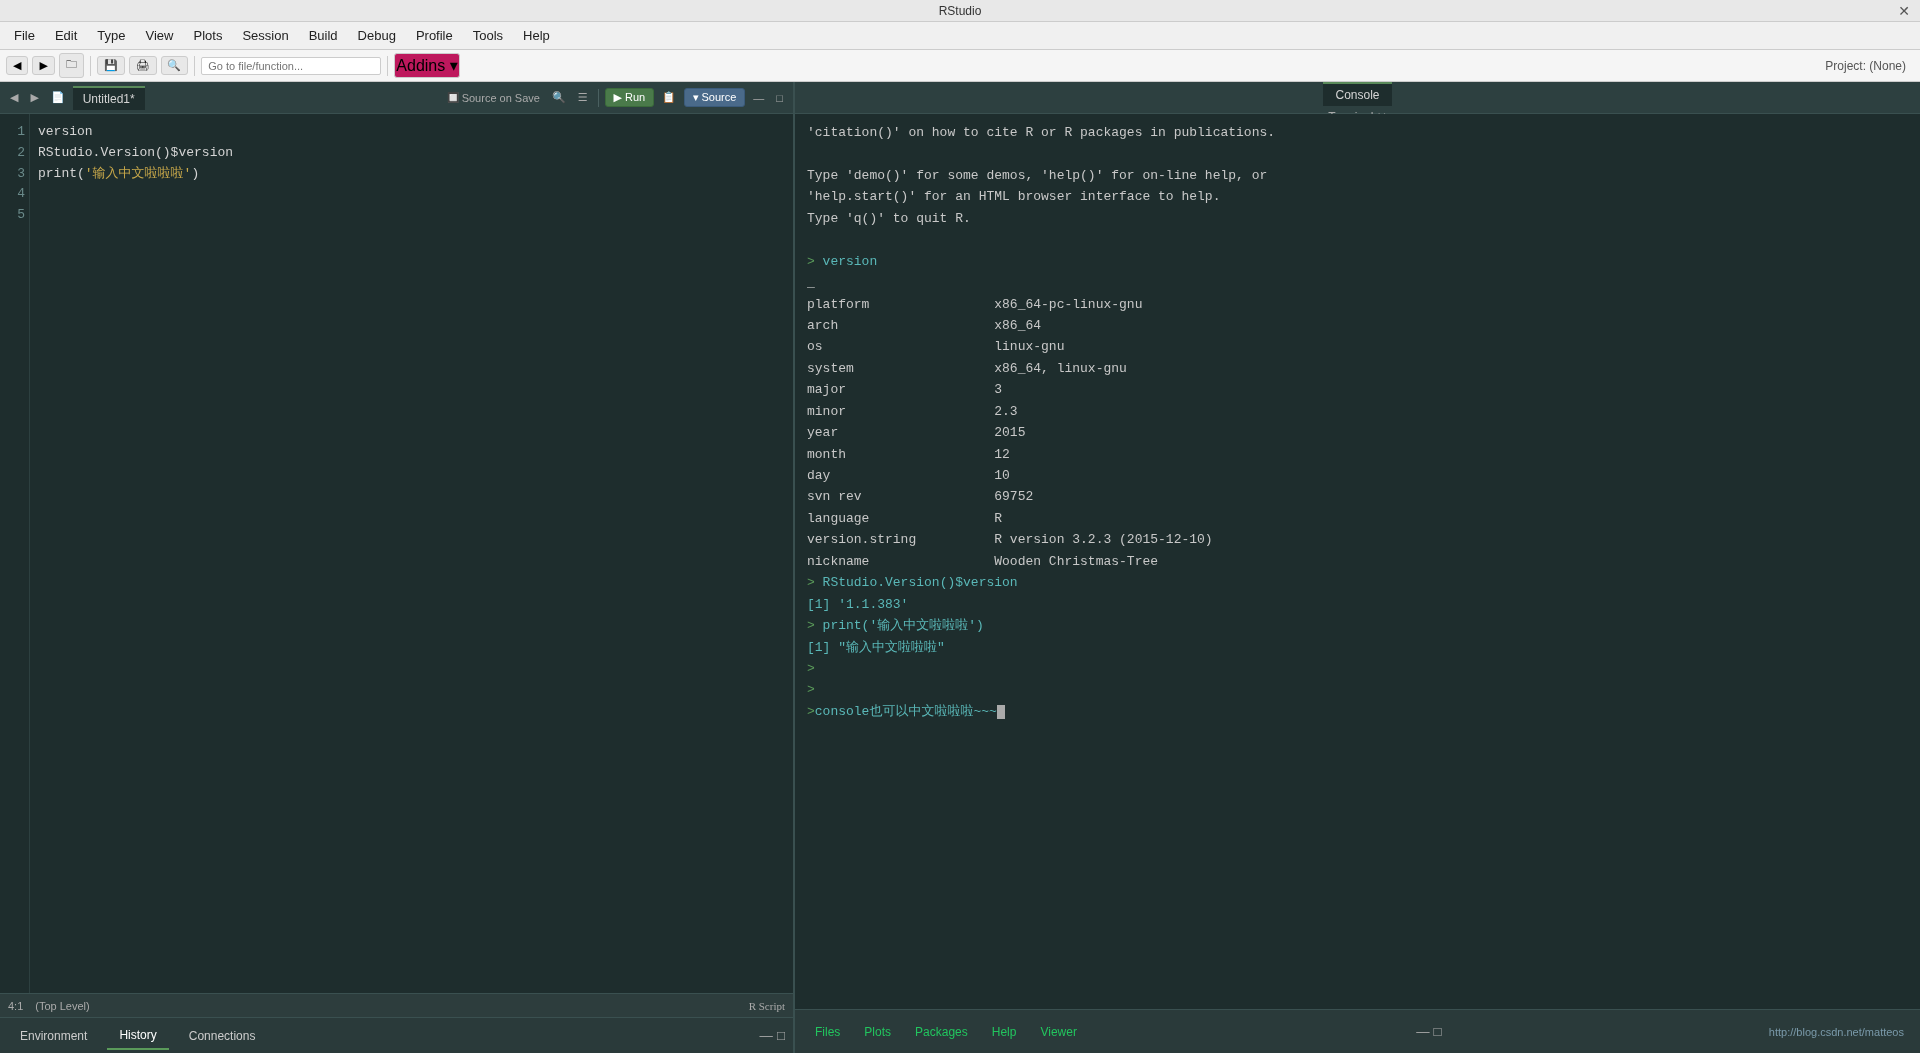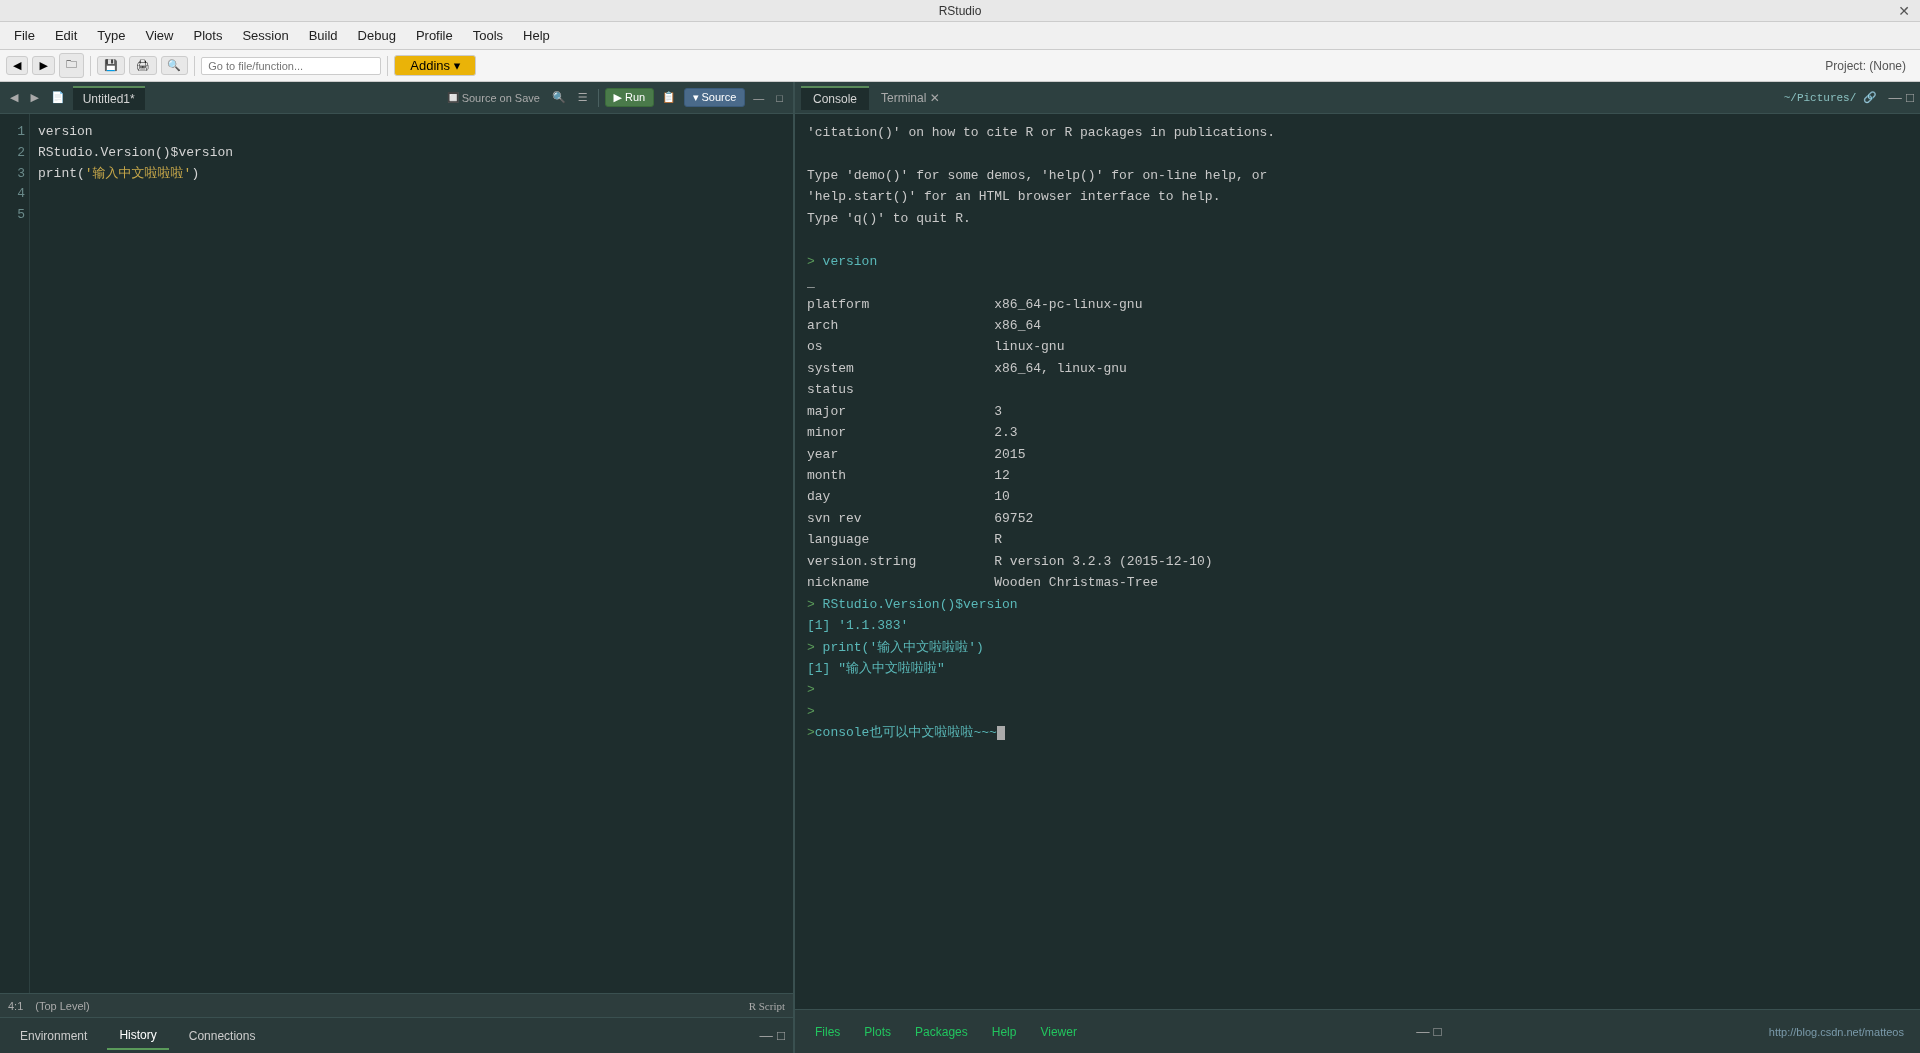--- a/index.html
+++ b/index.html
@@ -68,26 +68,26 @@
       border: 1px solid #ccc;
       border-radius: 3px;
       cursor: pointer;
       font-size: 11px;
       display: flex;
       align-items: center;
       gap: 2px;
     }
     .toolbar-sep { width: 1px; height: 20px; background: #ccc; margin: 0 2px; }
     .toolbar-addins {
-      padding: 2px 15px;
-      background: #eab308;
+      padding: 2px 1px;
+      background: #be185d;
       border: 1px solid #ccc;
       border-radius: 3px;
       cursor: pointer;
-      font-size: 13px;
+      font-size: 16px;
     }
     .project-label {
       margin-left: auto;
       font-size: 12px;
       color: #555;
       display: flex;
       align-items: center;
       gap: 4px;
       padding-right: 8px;
     }
@@ -242,22 +242,23 @@
       display: flex;
       flex-direction: column;
     }
 
     
     #console-toolbar {
       height: 32px;
       background: #2d4040;
       display: flex;
       align-items: center;
-      padding: 0 6px;
+      padding: 0 12px;
       border-bottom: 1px solid #3a5050;
+      flex-direction: column;
     }
     .console-tab {
       background: #1e2d2d;
       color: #d4d4d4;
       padding: 4px 12px;
       font-size: 12px;
       font-family: sans-serif;
       border-top: 2px solid #5a8a5a;
     }
     .terminal-tab {
@@ -456,21 +457,20 @@
       <div class="console-text">Type 'q()' to quit R.</div>
       <div class="console-text"> </div>
       <div>
         <span class="console-prompt">&gt; </span><span class="console-cmd">version</span>
       </div>
       <div class="console-text">_</div>
       <div class="console-text">platform                x86_64-pc-linux-gnu</div>
       <div class="console-text">arch                    x86_64</div>
       <div class="console-text">os                      linux-gnu</div>
       <div class="console-text">system                  x86_64, linux-gnu</div>
-      <div class="console-text">status                 </div>
       <div class="console-text">major                   3</div>
       <div class="console-text">minor                   2.3</div>
       <div class="console-text">year                    2015</div>
       <div class="console-text">month                   12</div>
       <div class="console-text">day                     10</div>
       <div class="console-text">svn rev                 69752</div>
       <div class="console-text">language                R</div>
       <div class="console-text">version.string          R version 3.2.3 (2015-12-10)</div>
       <div class="console-text">nickname                Wooden Christmas-Tree</div>
       <div>

